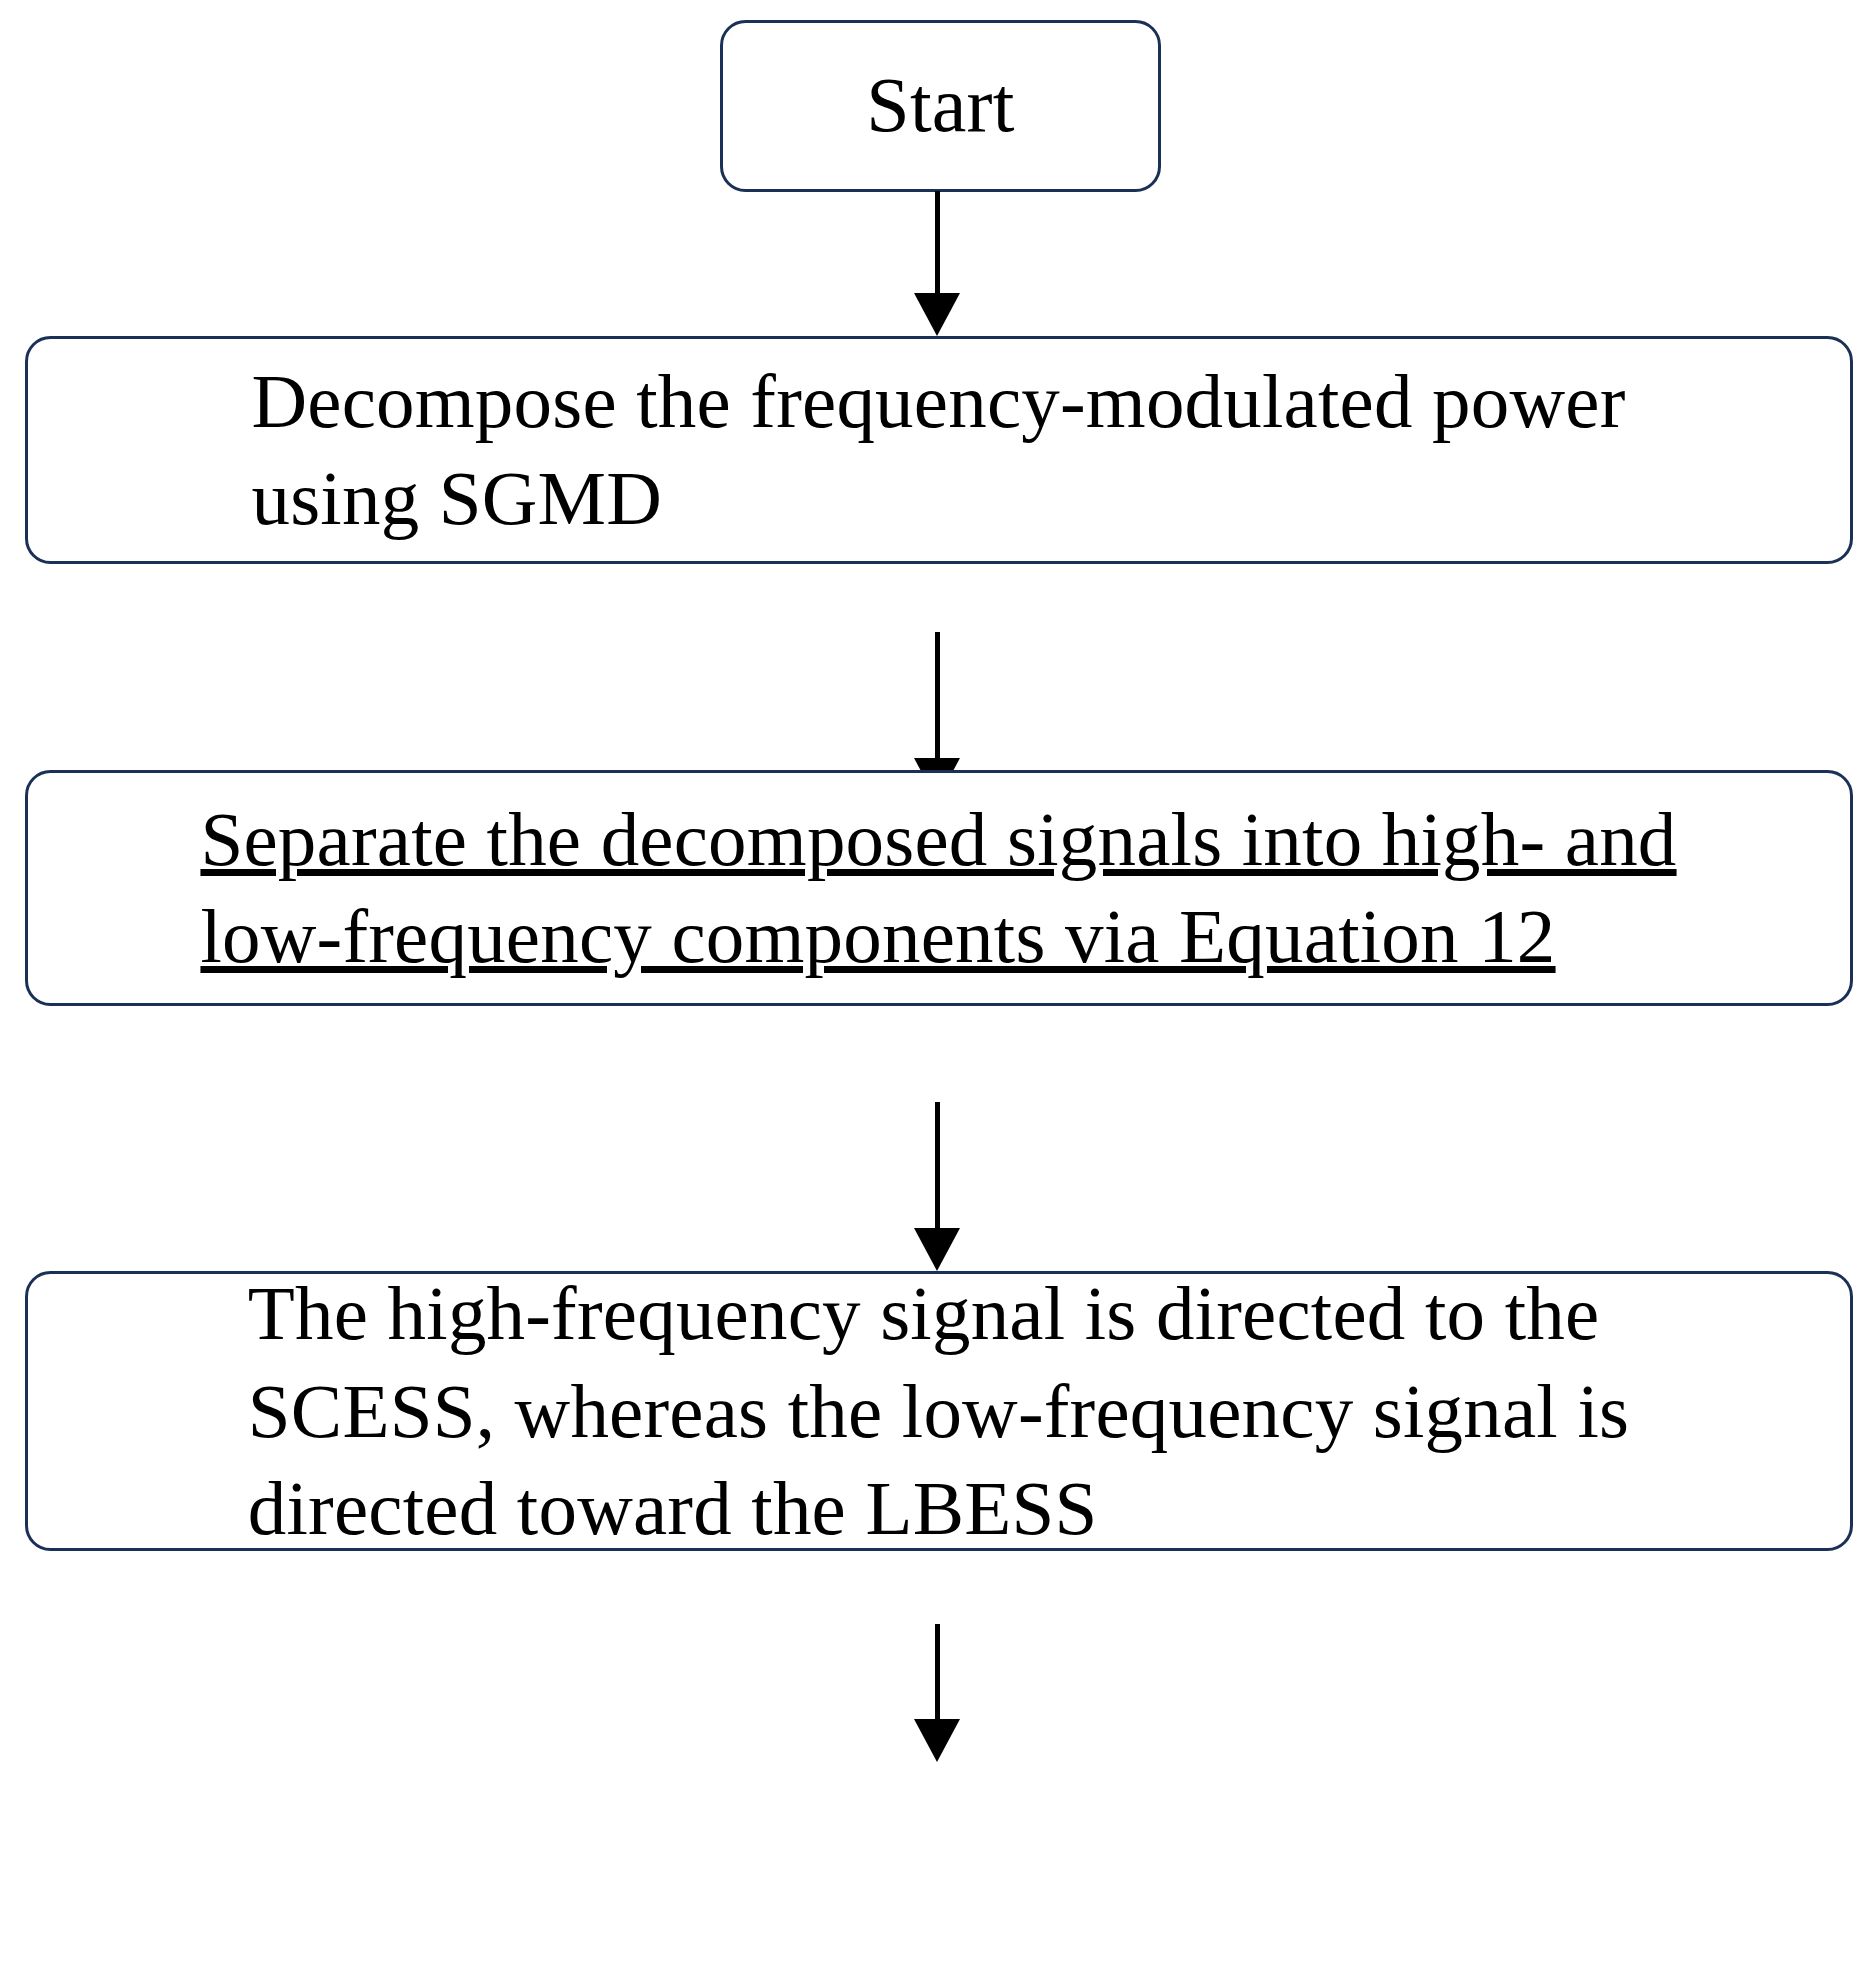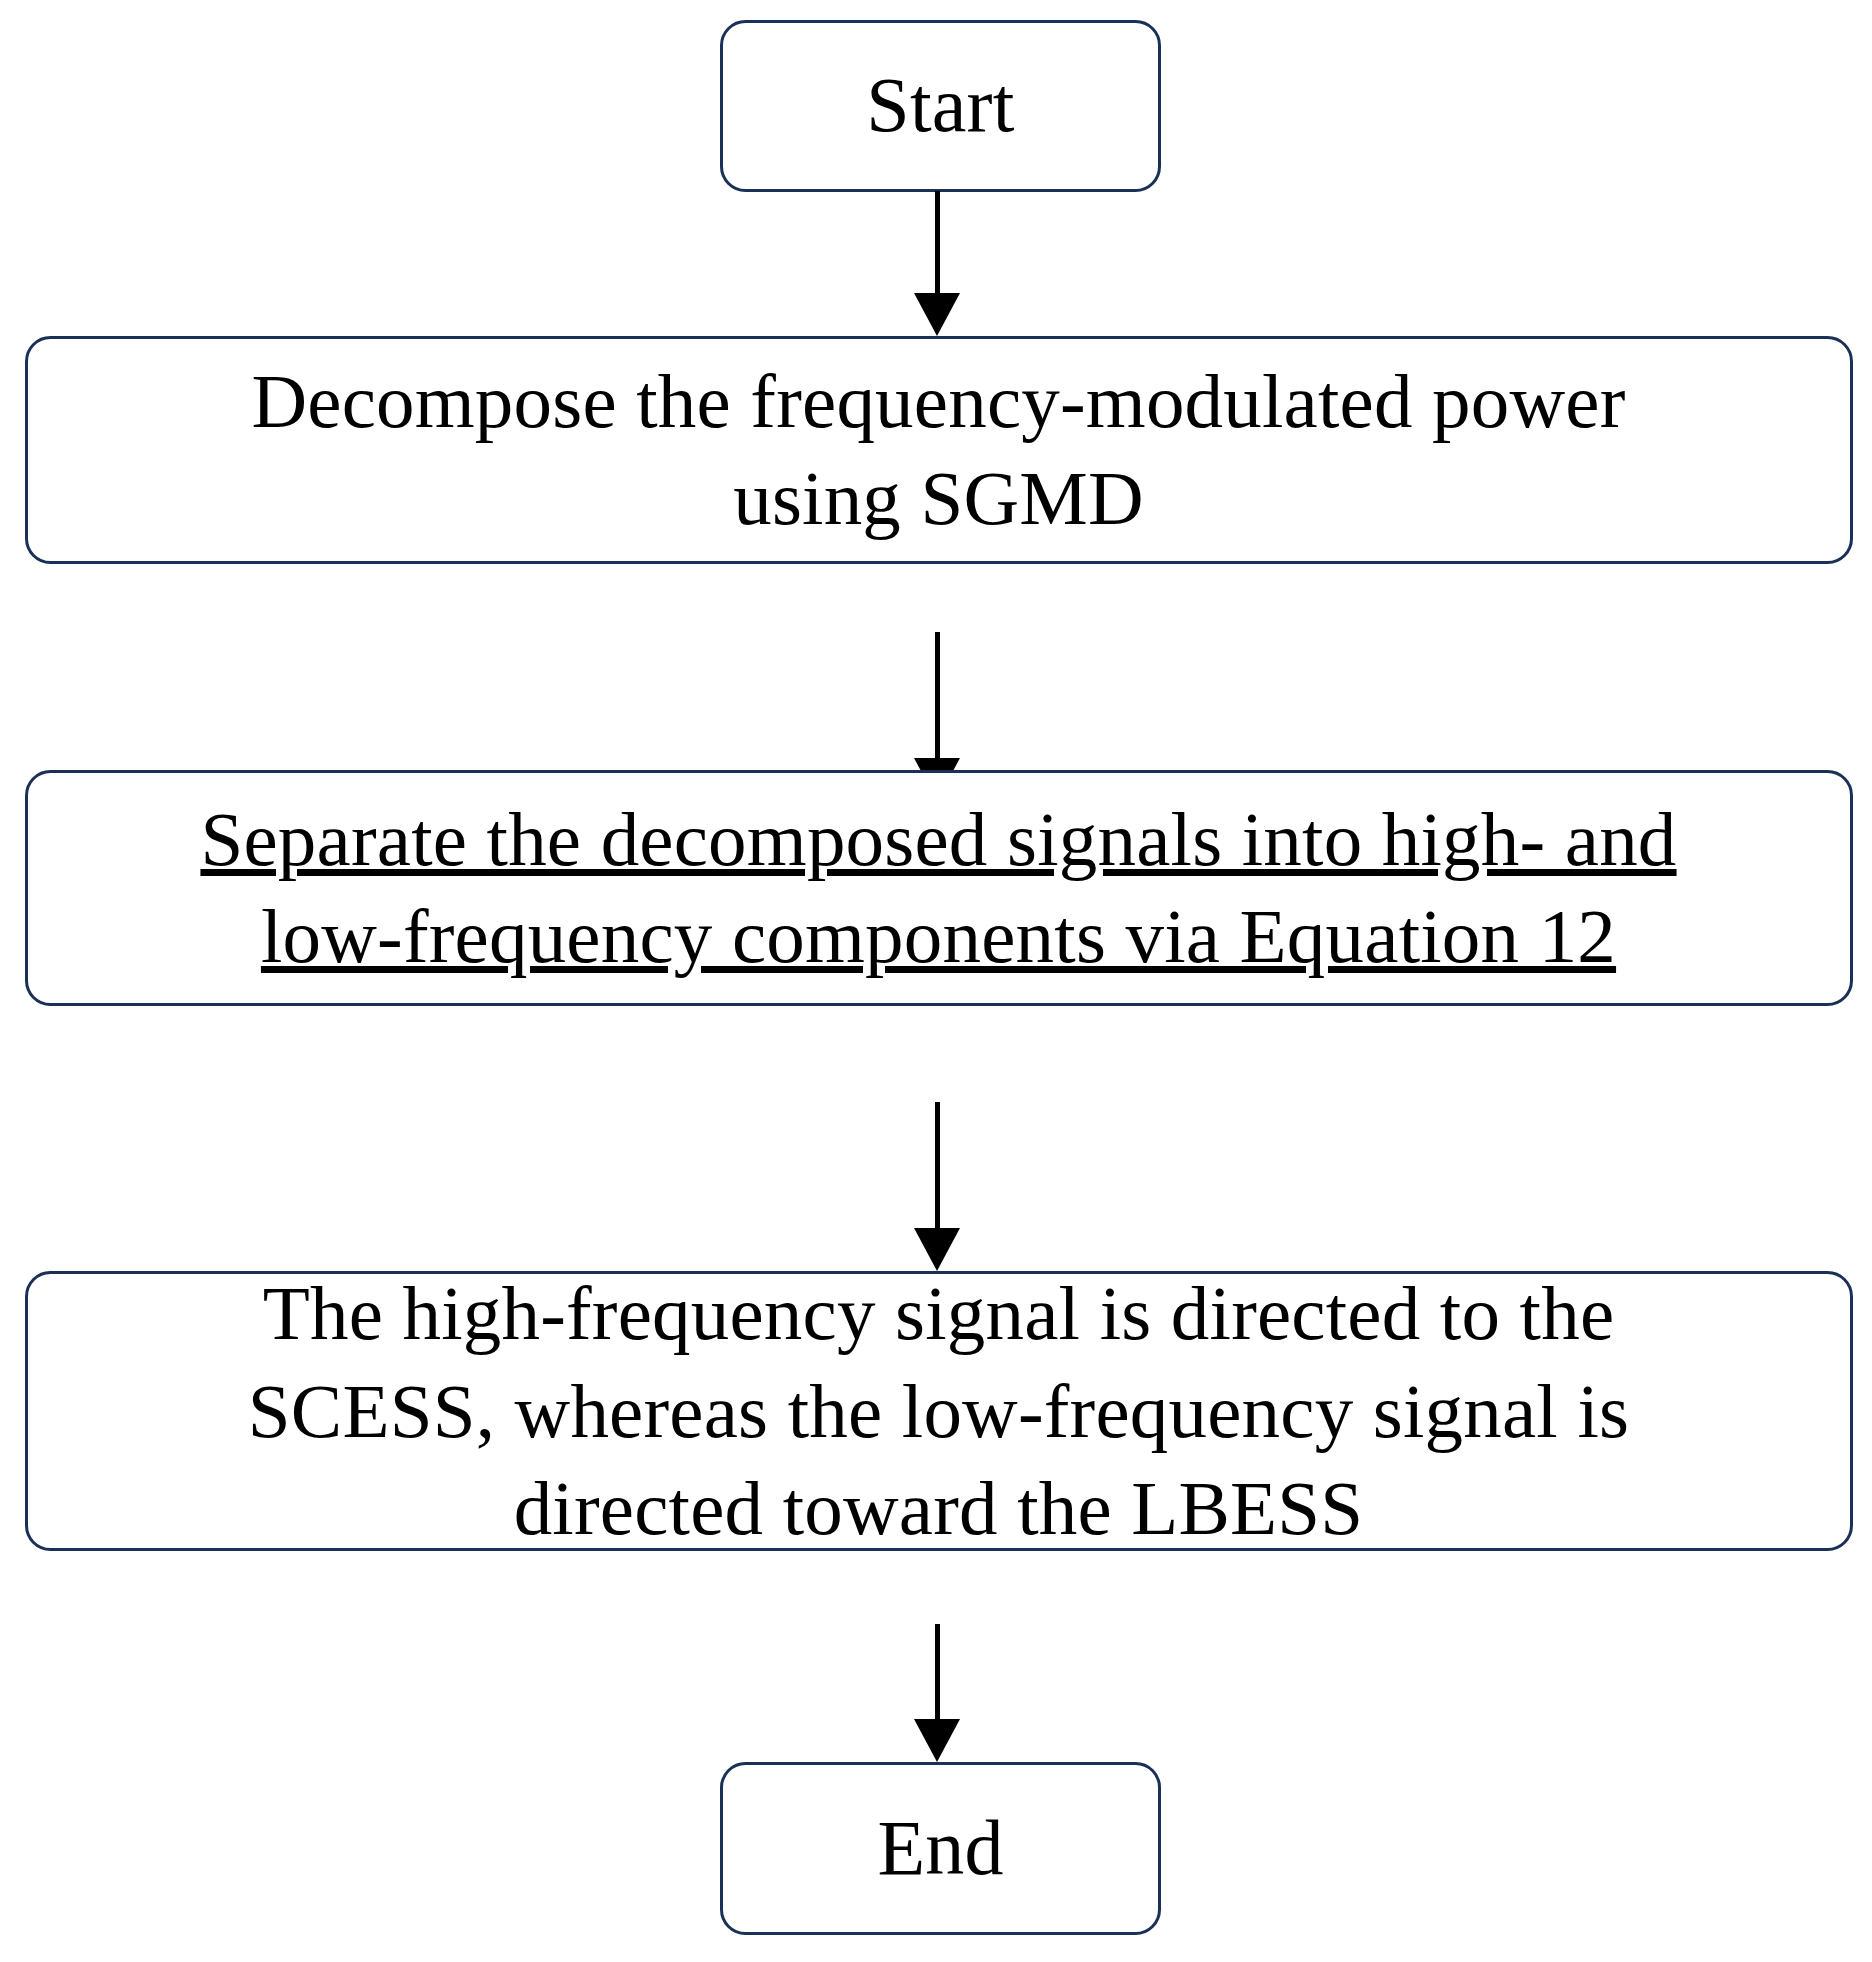--- a/index.html
+++ b/index.html
@@ -23,21 +23,20 @@
 
   .node {
     position: absolute;
     box-sizing: border-box;
     background: #ffffff;
     border: 3.9px solid #1a3057;
     border-radius: 25.5px;
     display: flex;
     align-items: center;
     justify-content: center;
-    text-align: center;
     color: #000000;
     font-family: "Liberation Serif", "DejaVu Serif", serif;
     line-height: 1.26;
     letter-spacing: 0.2px;
   }
 
   .node-terminal {
     left: 720px;
     width: 441px;
     font-size: 78px;
@@ -139,18 +138,15 @@
     <span class="label">The high-frequency signal is directed to the
 SCESS, whereas the low-frequency signal is
 directed toward the LBESS</span>
   </div>
 
   <div class="arrow" id="arrow-4">
     <div class="shaft"></div>
     <div class="head"></div>
   </div>
 
-  <div class="node node-terminal" id="node-end">
-    <span class="label">End</span>
-  </div>
 
 </div>
 
 
 </body></html>

